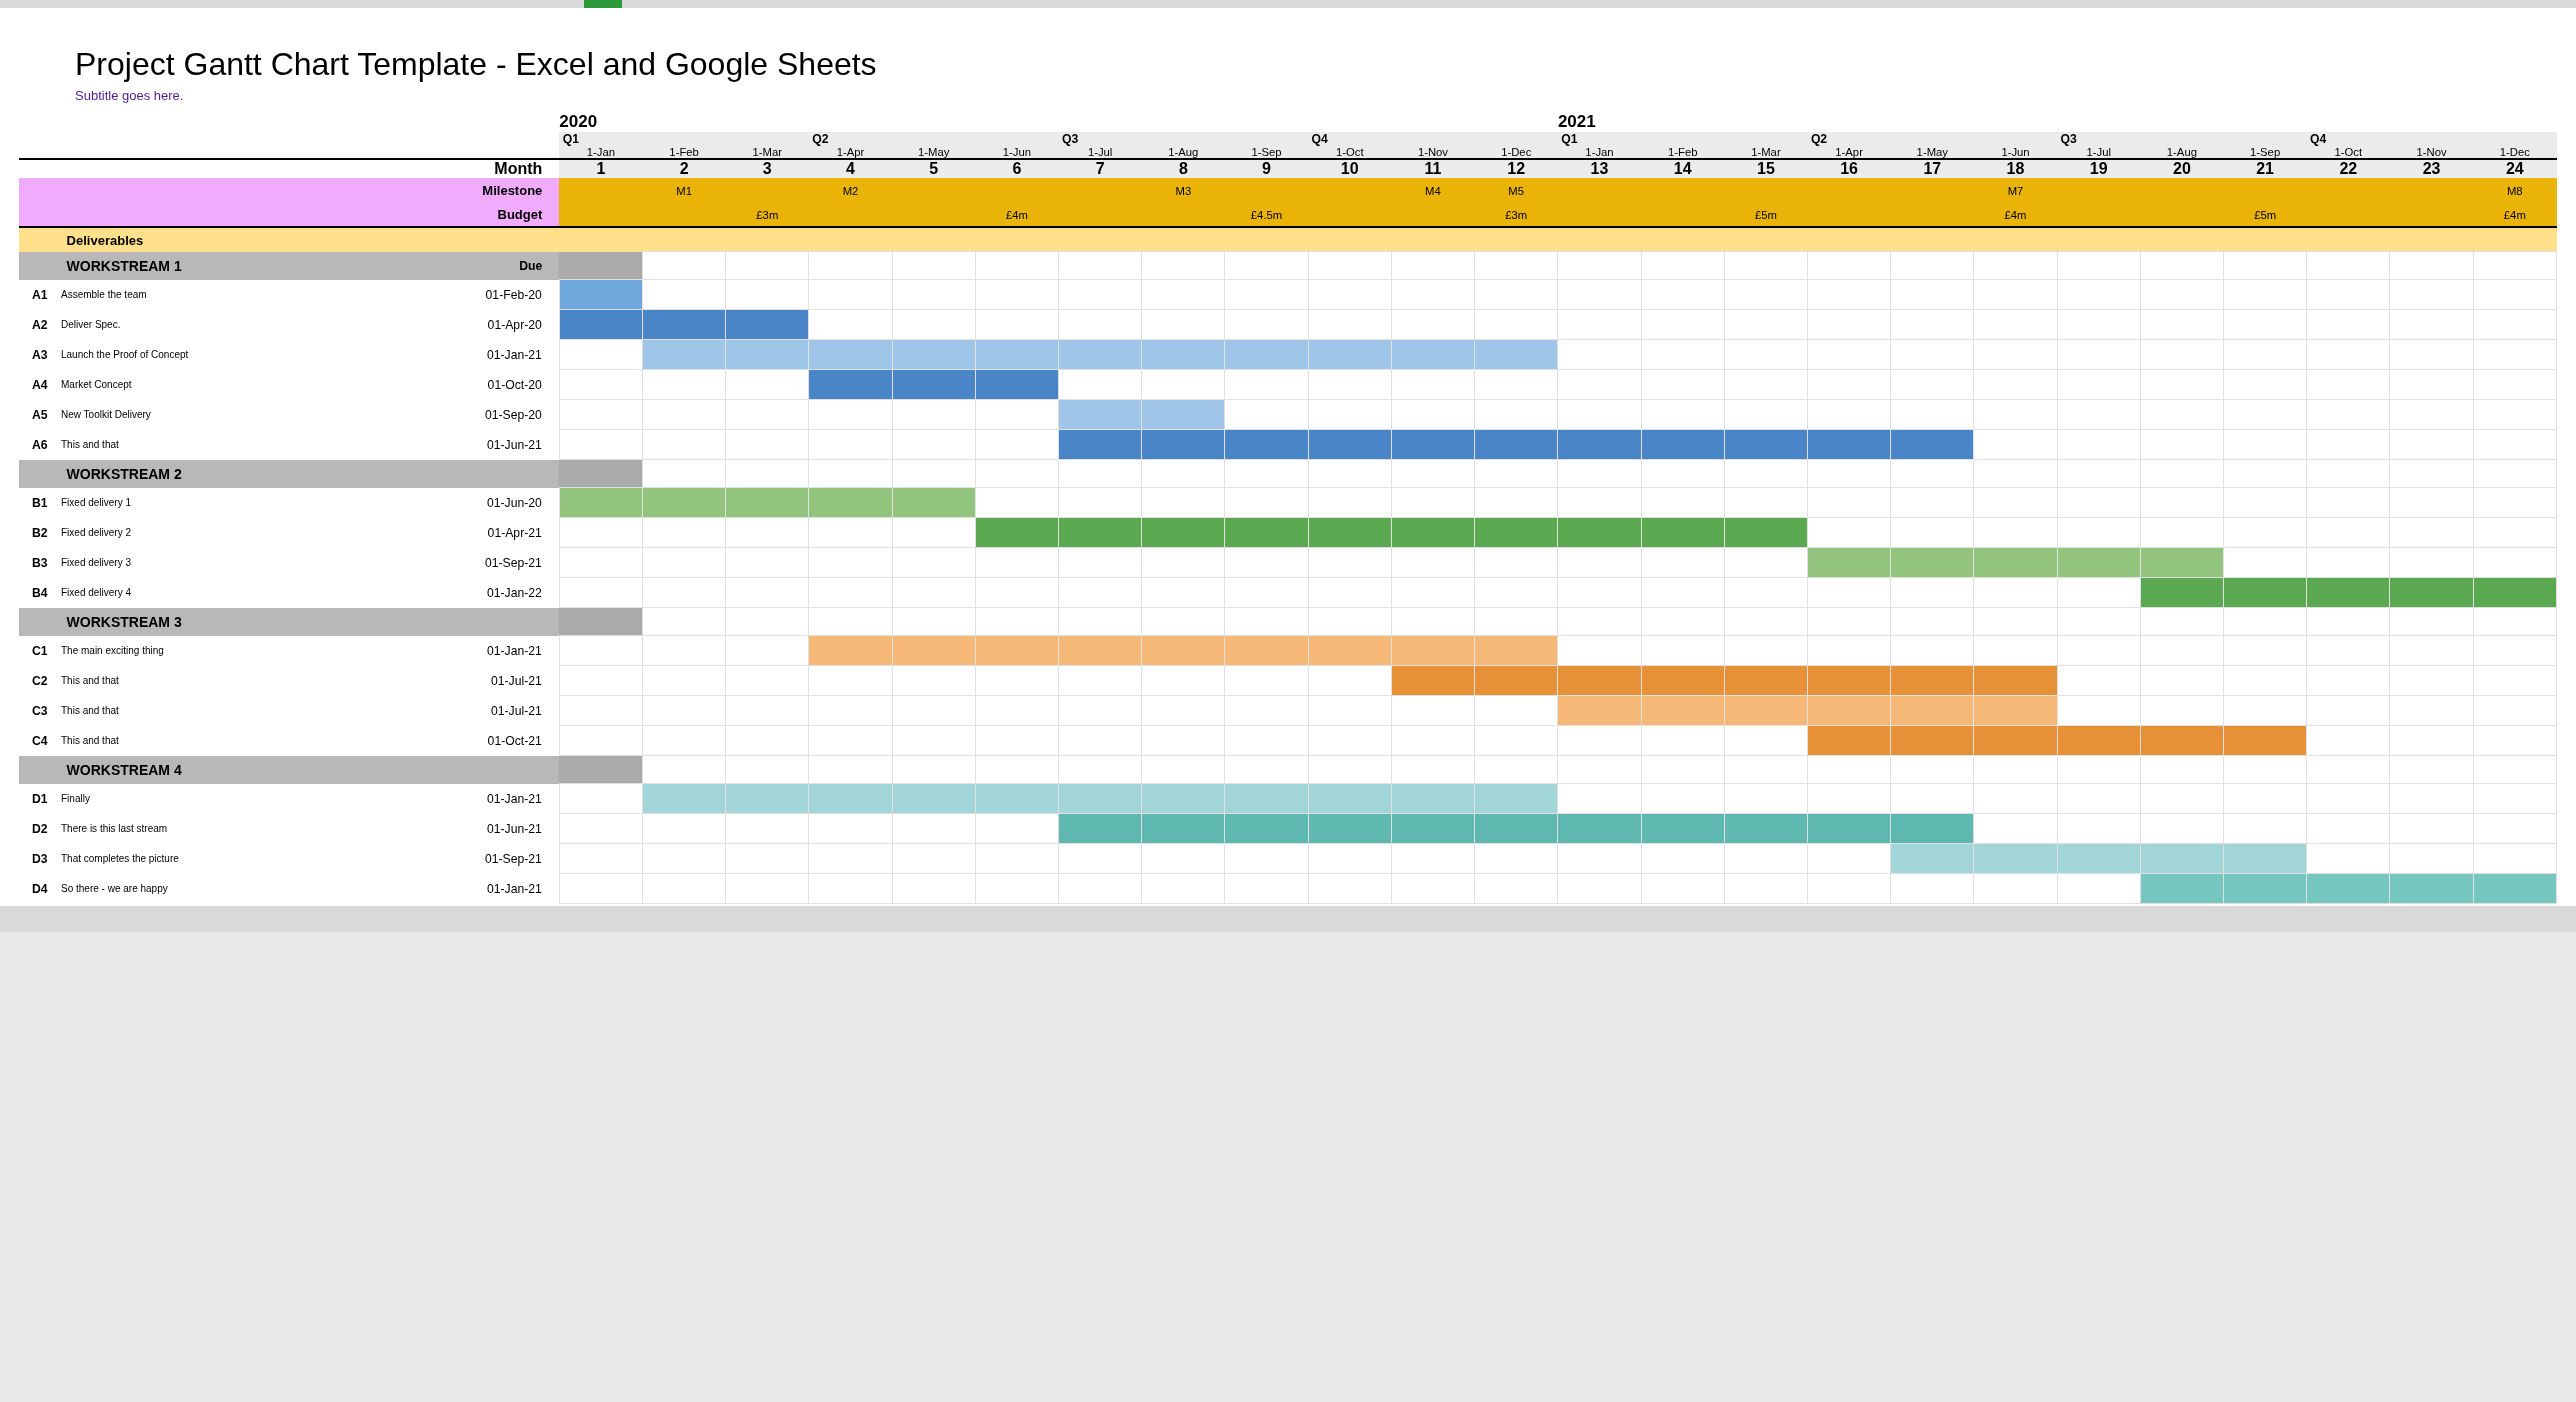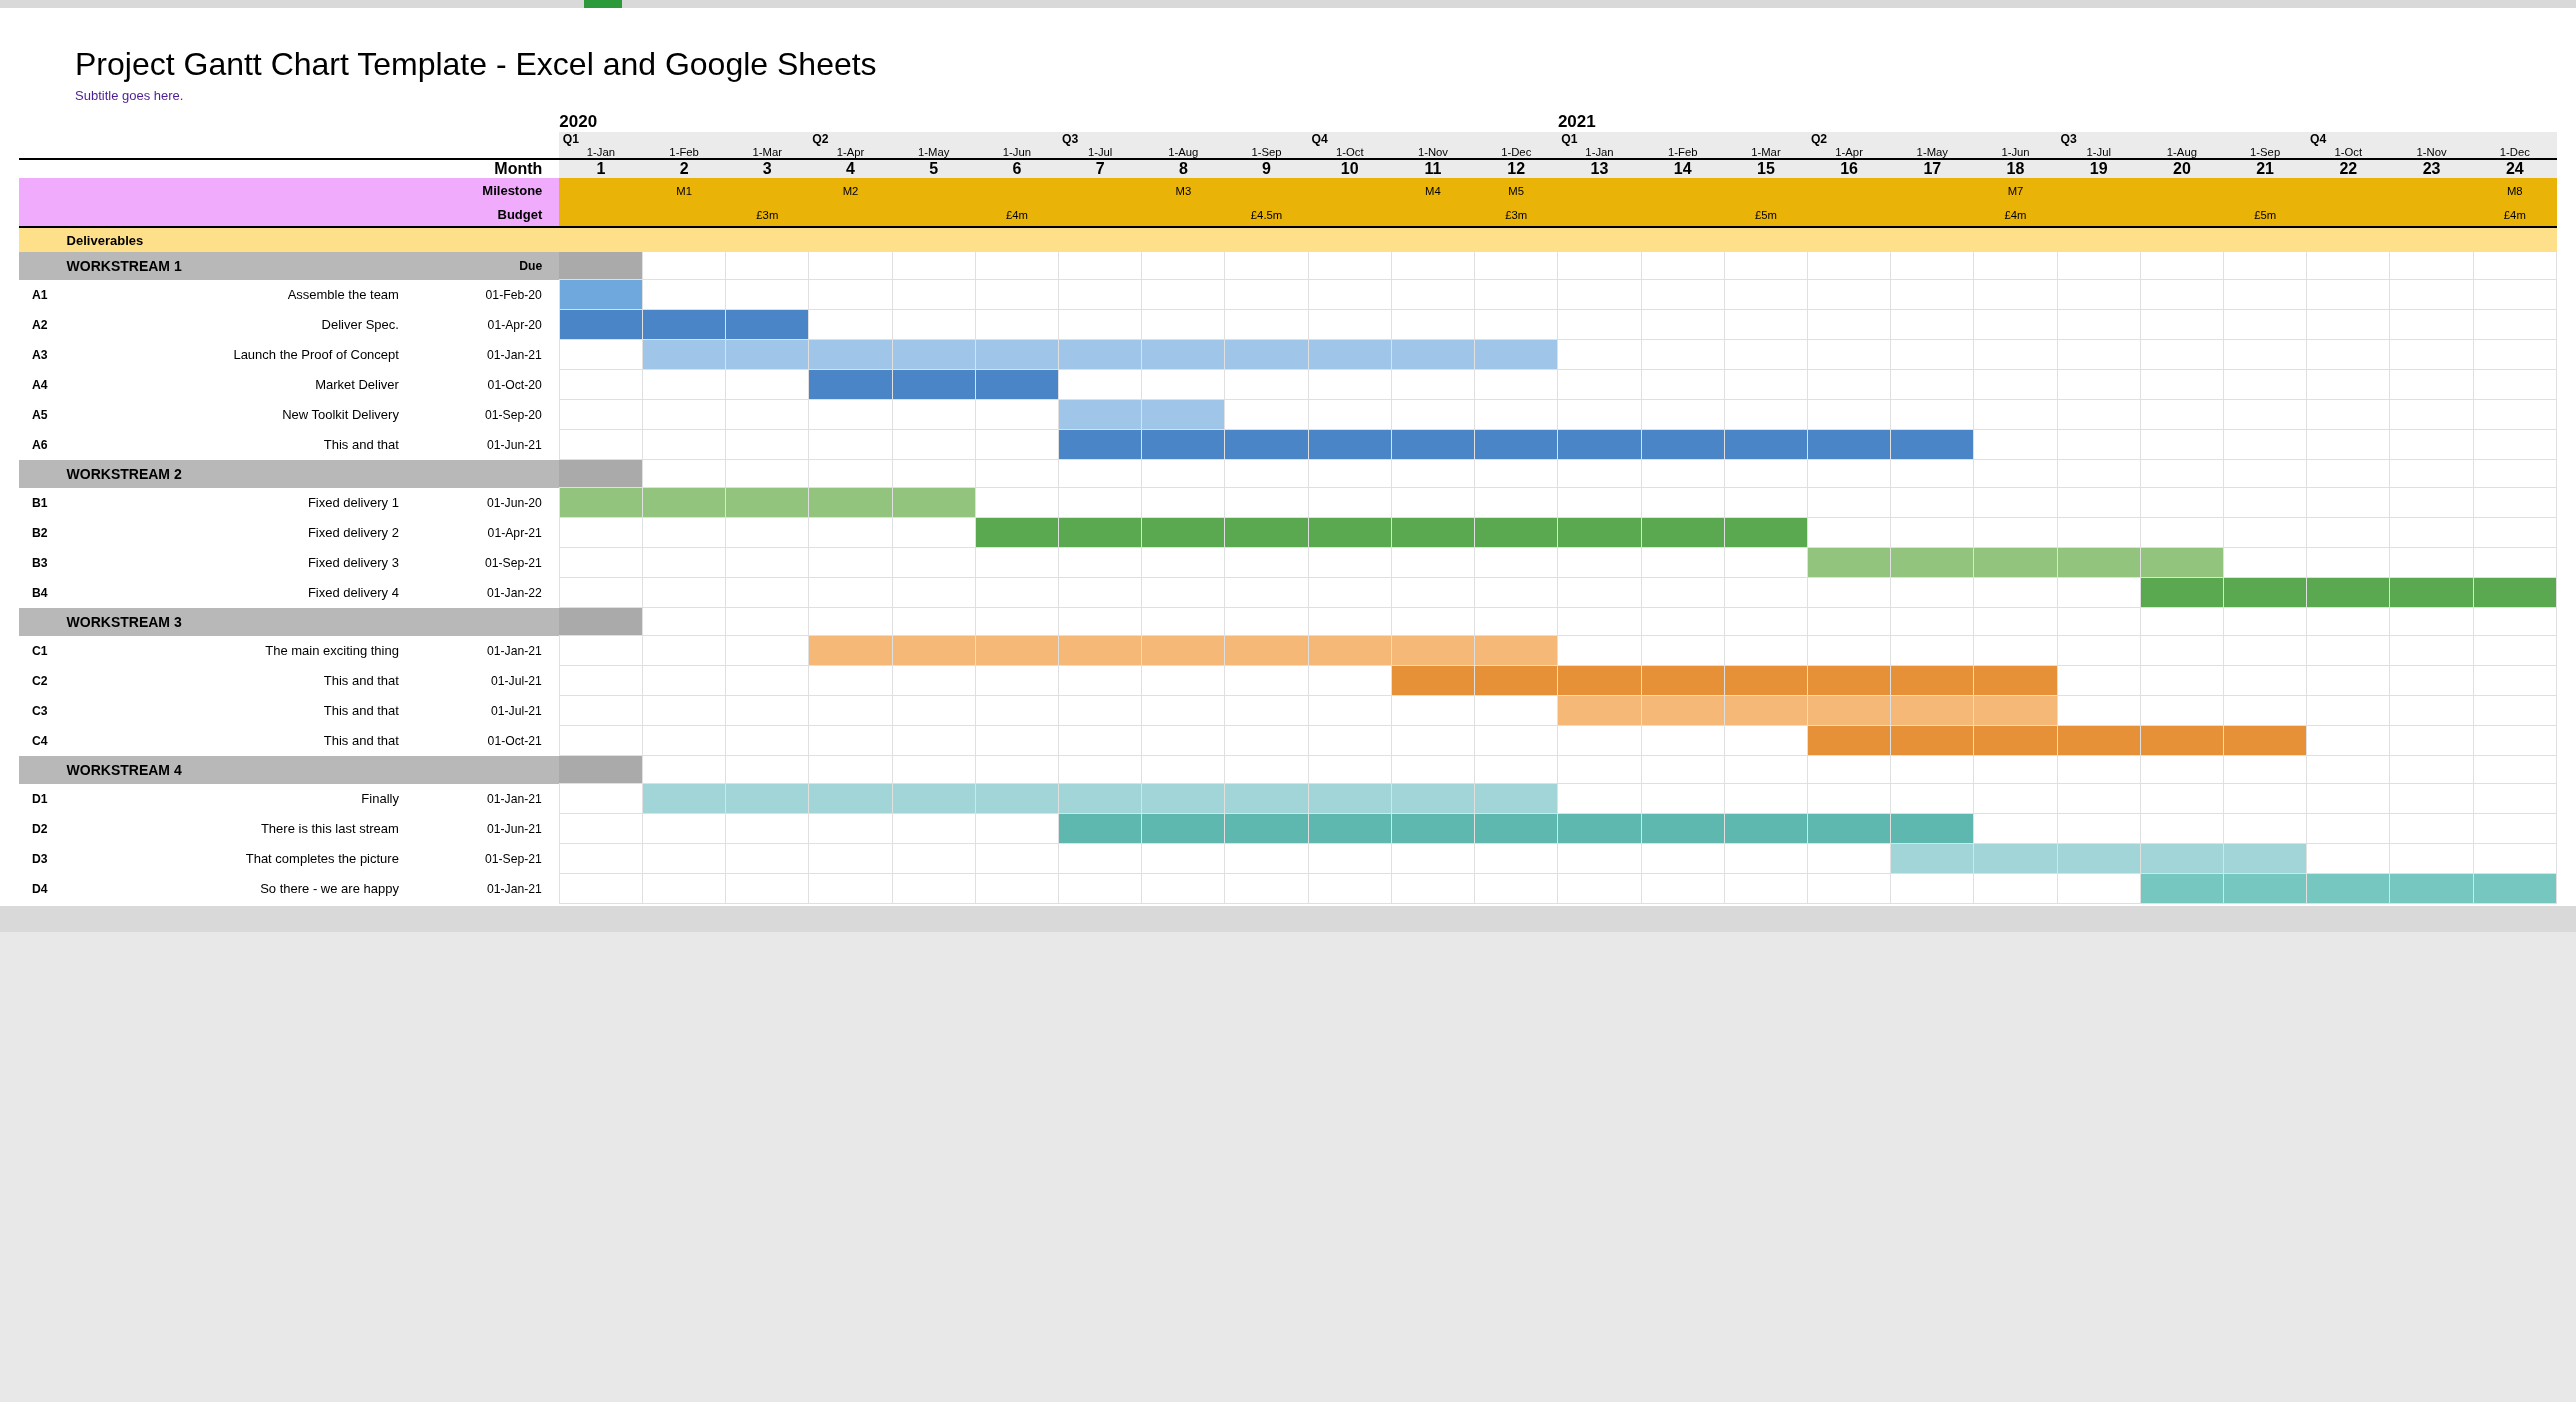--- a/index.html
+++ b/index.html
@@ -71,21 +71,21 @@
   tr.deliv-row td.id, tr.deliv-row td.due { background:#ffe08a;}
   tr.ws-row td { background:#b8b8b8; height:28px; }
   tr.ws-row td.tlabel { font-weight:700; padding-left:7.5px; font-size:14px;}
   tr.ws-row td.due { background:#b8b8b8; text-align:right; padding-right:17px; font-weight:700;}
   tr.ws-row td.m { background:#aaa; }
   tr.ws-row td.mw { background:#fff; border:0.9px solid #e0e0e0;}
 
   tr.task-row { height:30px; }
   tr.task-row td { border:0.9px solid #e0e0e0; }
   tr.task-row td.id { font-weight:700; text-align:left; padding-left:13px; border:none;}
-  tr.task-row td.task { text-align:right; padding-left:1.9px; border:none; font-size:13px;}
+  tr.task-row td.task { text-align:left; padding-left:1.9px; border:none; font-size:10px;}
   tr.task-row td.due { text-align:right; padding-right:17px; border:none; font-size:12.2px;}
 
   
   .c-blue-l  { background:#9fc5e8; }
   .c-blue-m  { background:#6fa8dc; }
   .c-blue-d  { background:#4a86c7; }
   .c-green-l { background:#93c47d; }
   .c-green-d { background:#5aa84f; }
   .c-orange-l{ background:#f6b26b; opacity:.92;}
   .c-orange-d{ background:#e69138; }
@@ -399,21 +399,21 @@
             <td class=""></td>
             <td class=""></td>
             <td class=""></td>
             <td class=""></td>
             <td class=""></td>
             <td class=""></td>
             <td class=""></td>
           </tr>
           <tr class="task-row">
             <td class="id">A4</td>
-            <td class="task">Market Deliver</td>
+            <td class="task">Market Concept</td>
             <td class="due">01-Oct-20</td>
             <td class=""></td>
             <td class=""></td>
             <td class=""></td>
             <td class="c-blue-d"></td>
             <td class="c-blue-d"></td>
             <td class="c-blue-d"></td>
             <td class=""></td>
             <td class=""></td>
             <td class=""></td>

